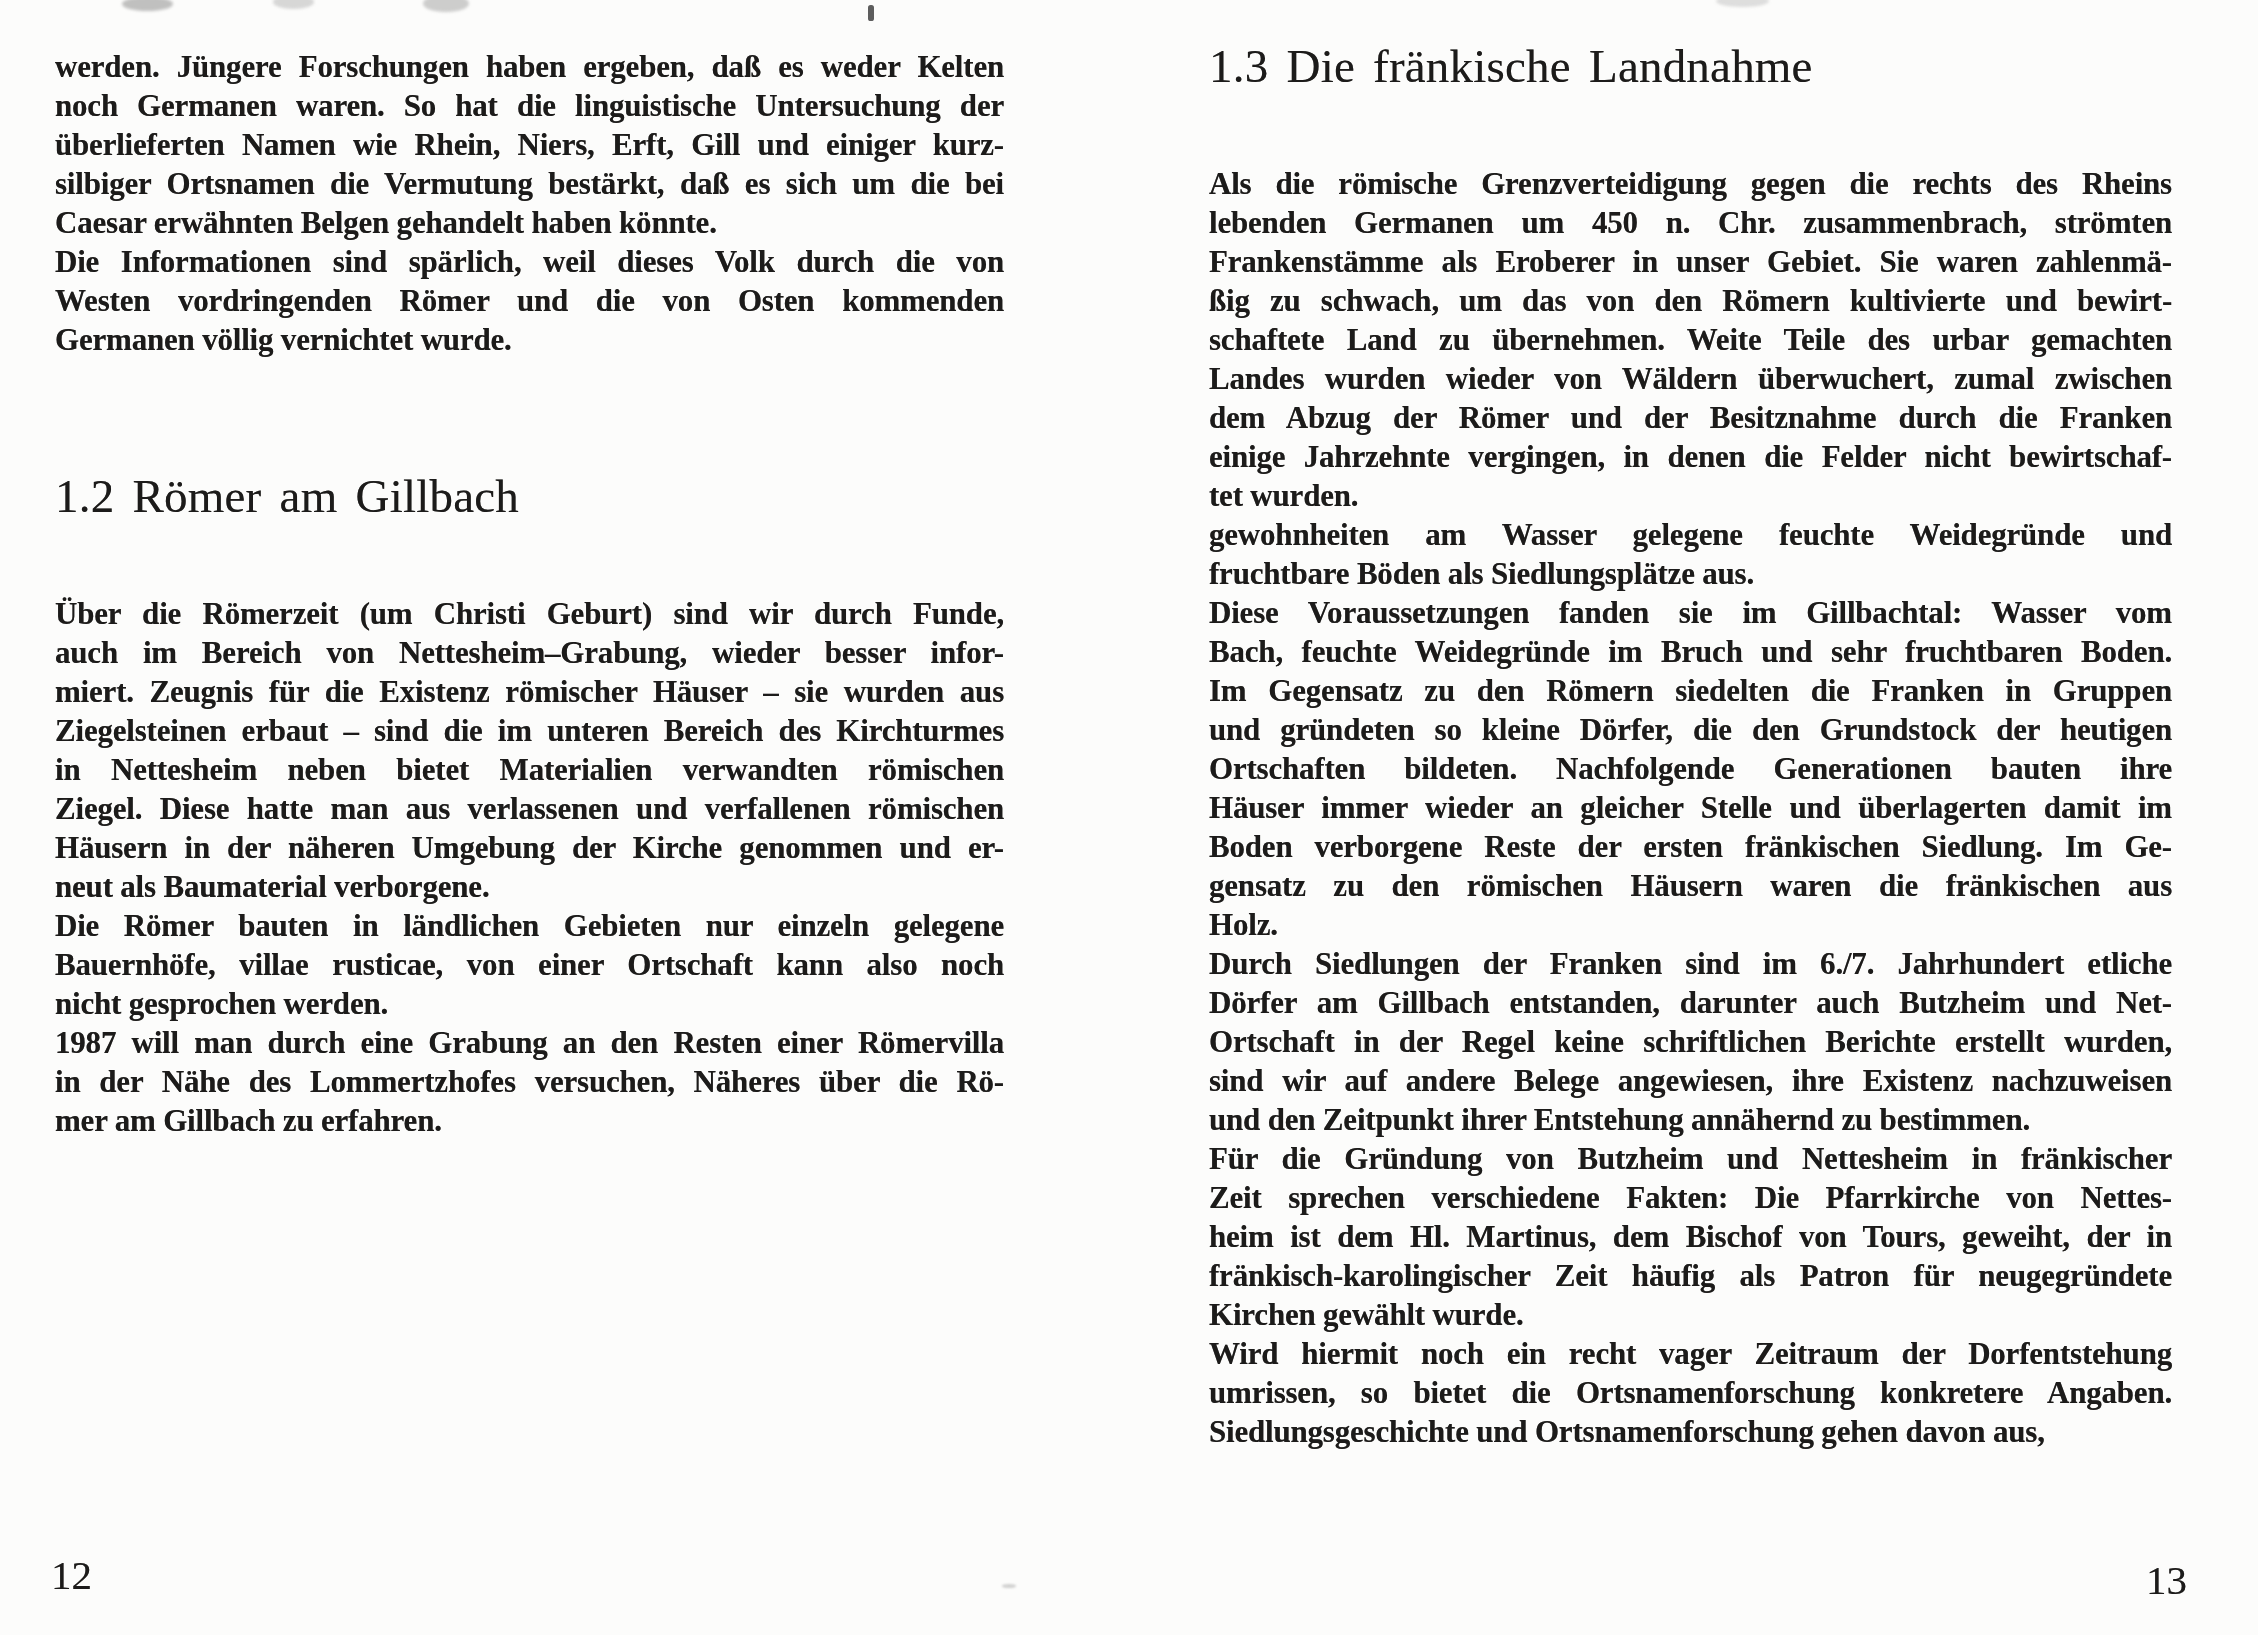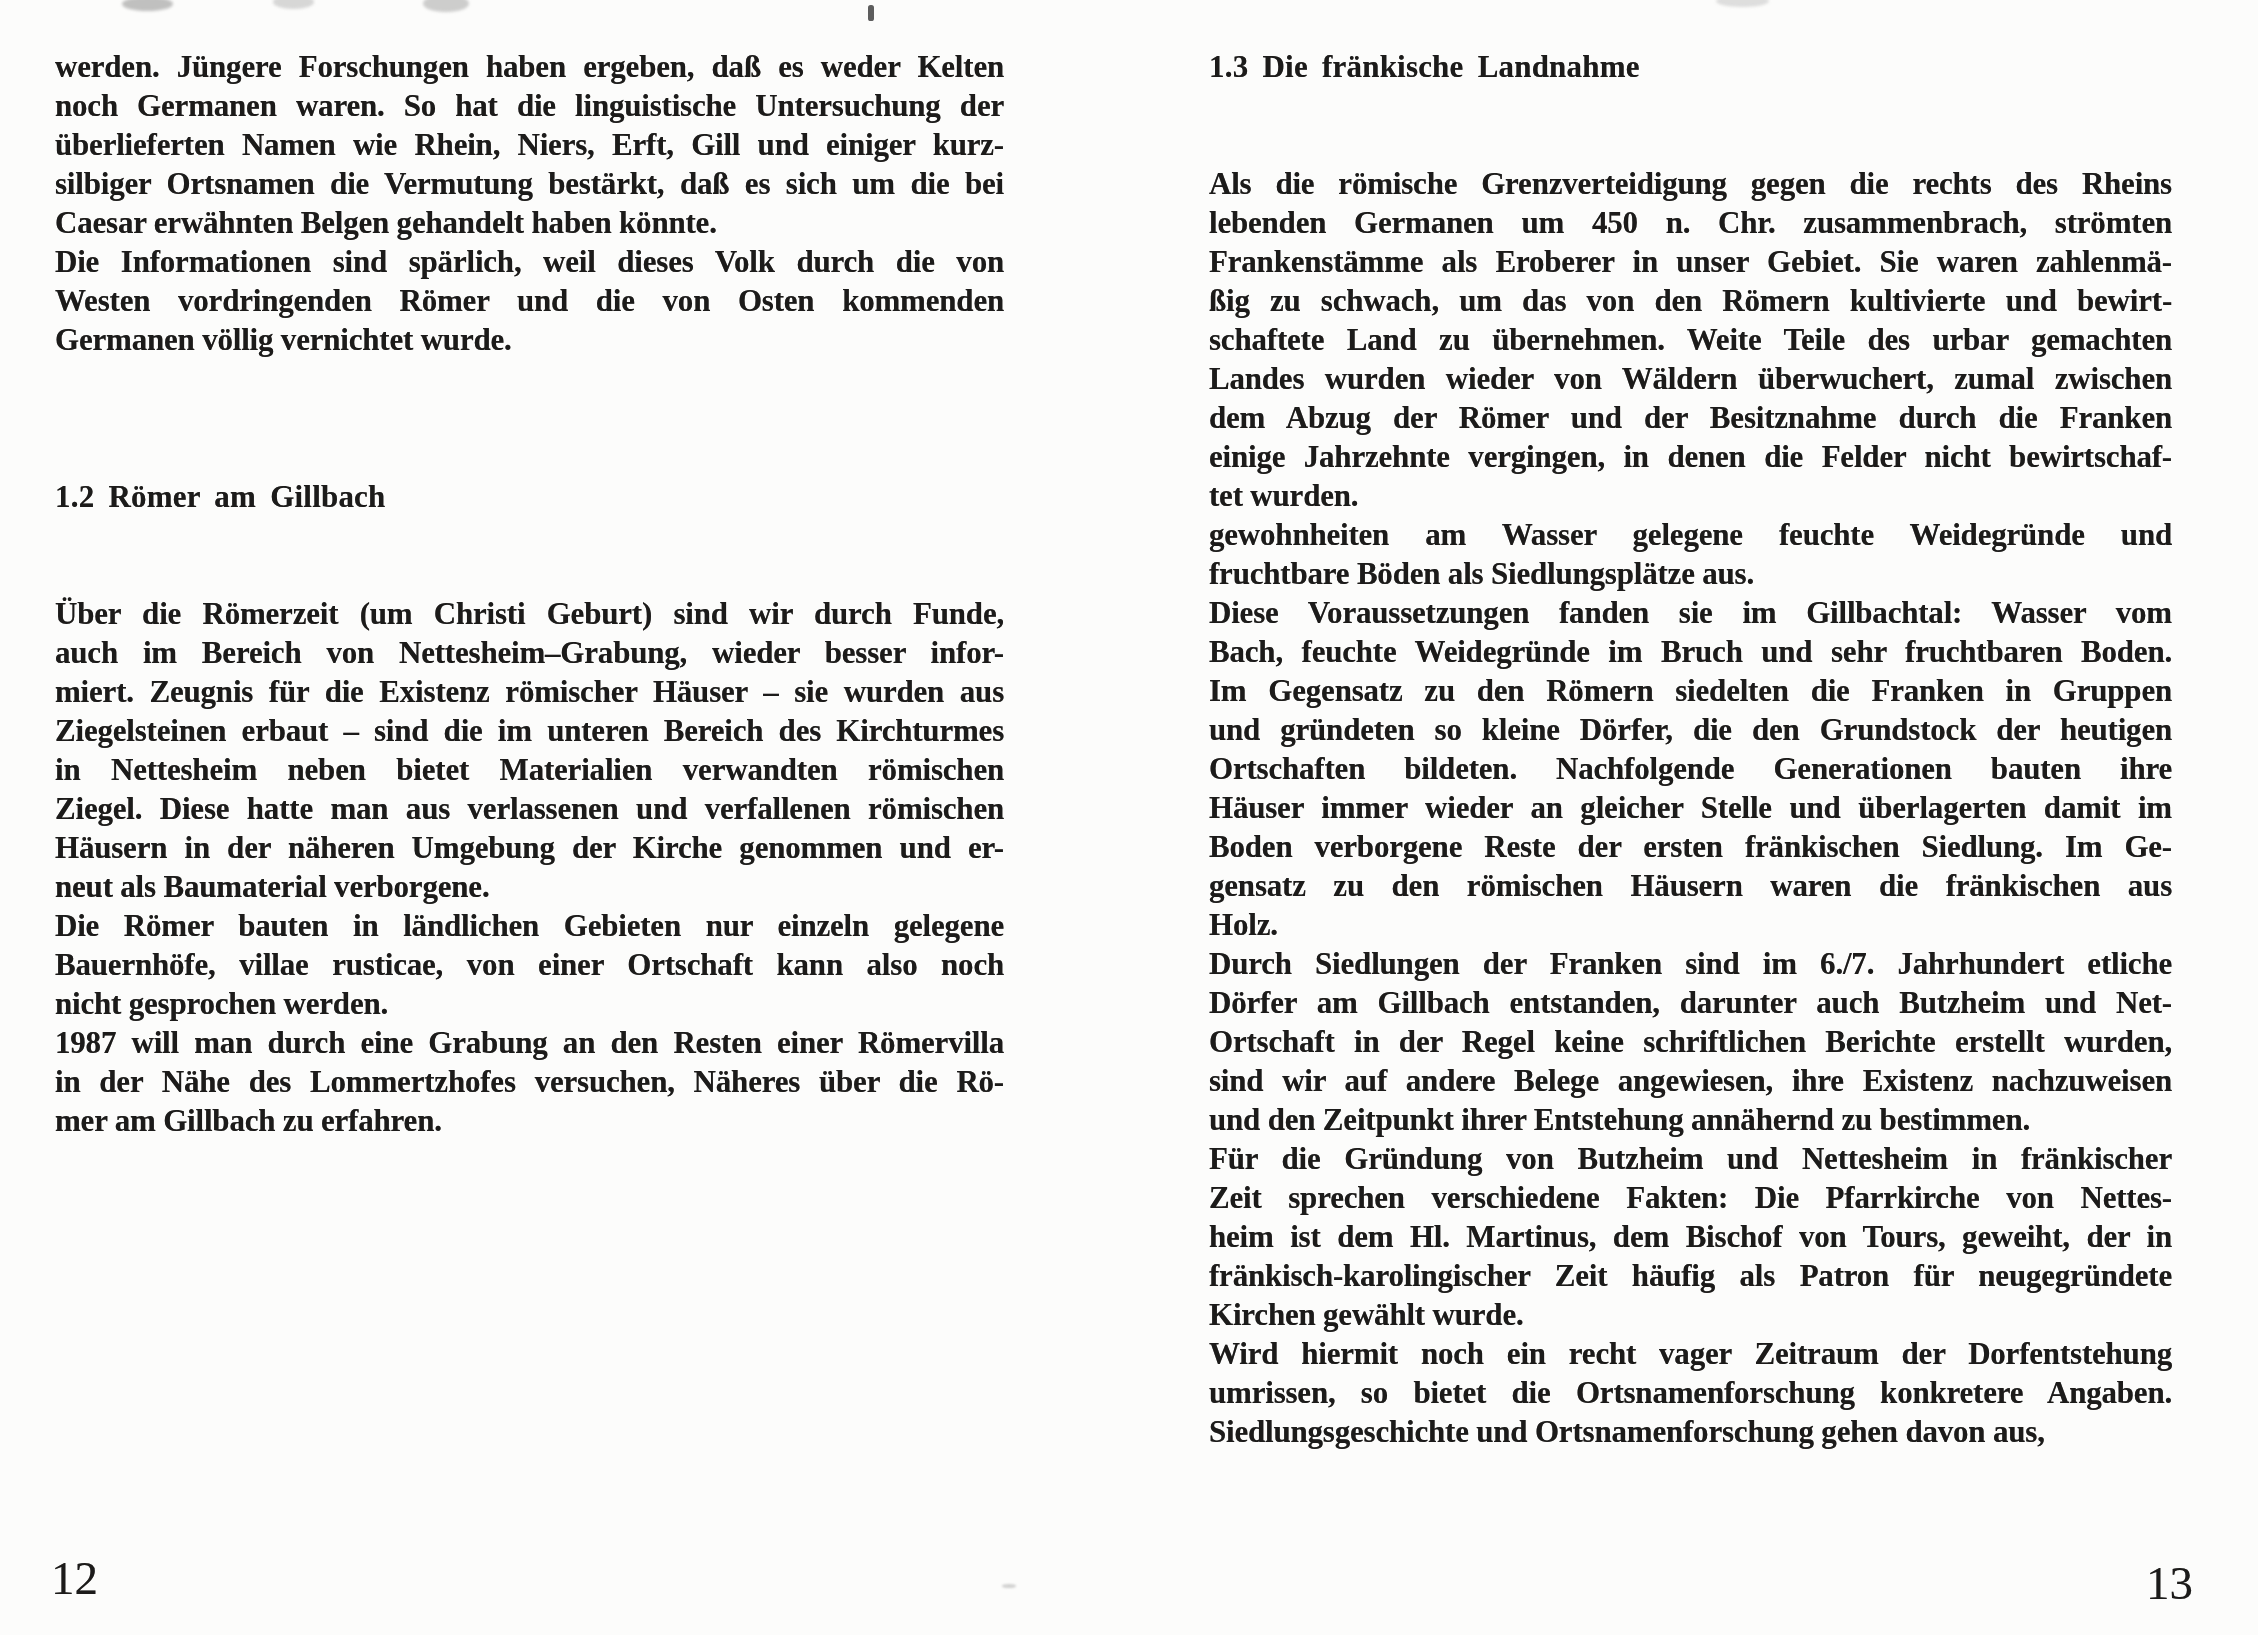--- a/index.html
+++ b/index.html
@@ -35,35 +35,35 @@
   .line {
     white-space: nowrap;
     text-align: justify;
     text-align-last: justify;
     font-weight: bold;
   }
   .line.last {
     text-align-last: left;
   }
   .heading {
-    font-size: 31px;
+    font-size: 47px;
     line-height: 51px;
-    font-weight: 700;
+    font-weight: 400;
     letter-spacing: 0.2px;
     word-spacing: 6.2px;
     margin: 0 0 72px 0;
     white-space: nowrap;
     text-shadow: 0 0 0.6px rgba(25,23,20,0.6);
   }
   .para + .heading {
     margin-top: 112px;
   }
   .page-num {
     position: absolute;
-    font-size: 47px;
+    font-size: 41px;
     line-height: 1;
     text-shadow: 0 0 0.5px rgba(25,23,20,0.5);
   }
   #pn-left  { left: 51px;   top: 1555px; }
   #pn-right { left: 2146px; top: 1560px; }
 
   
   .artifact {
     position: absolute;
     border-radius: 50%;

